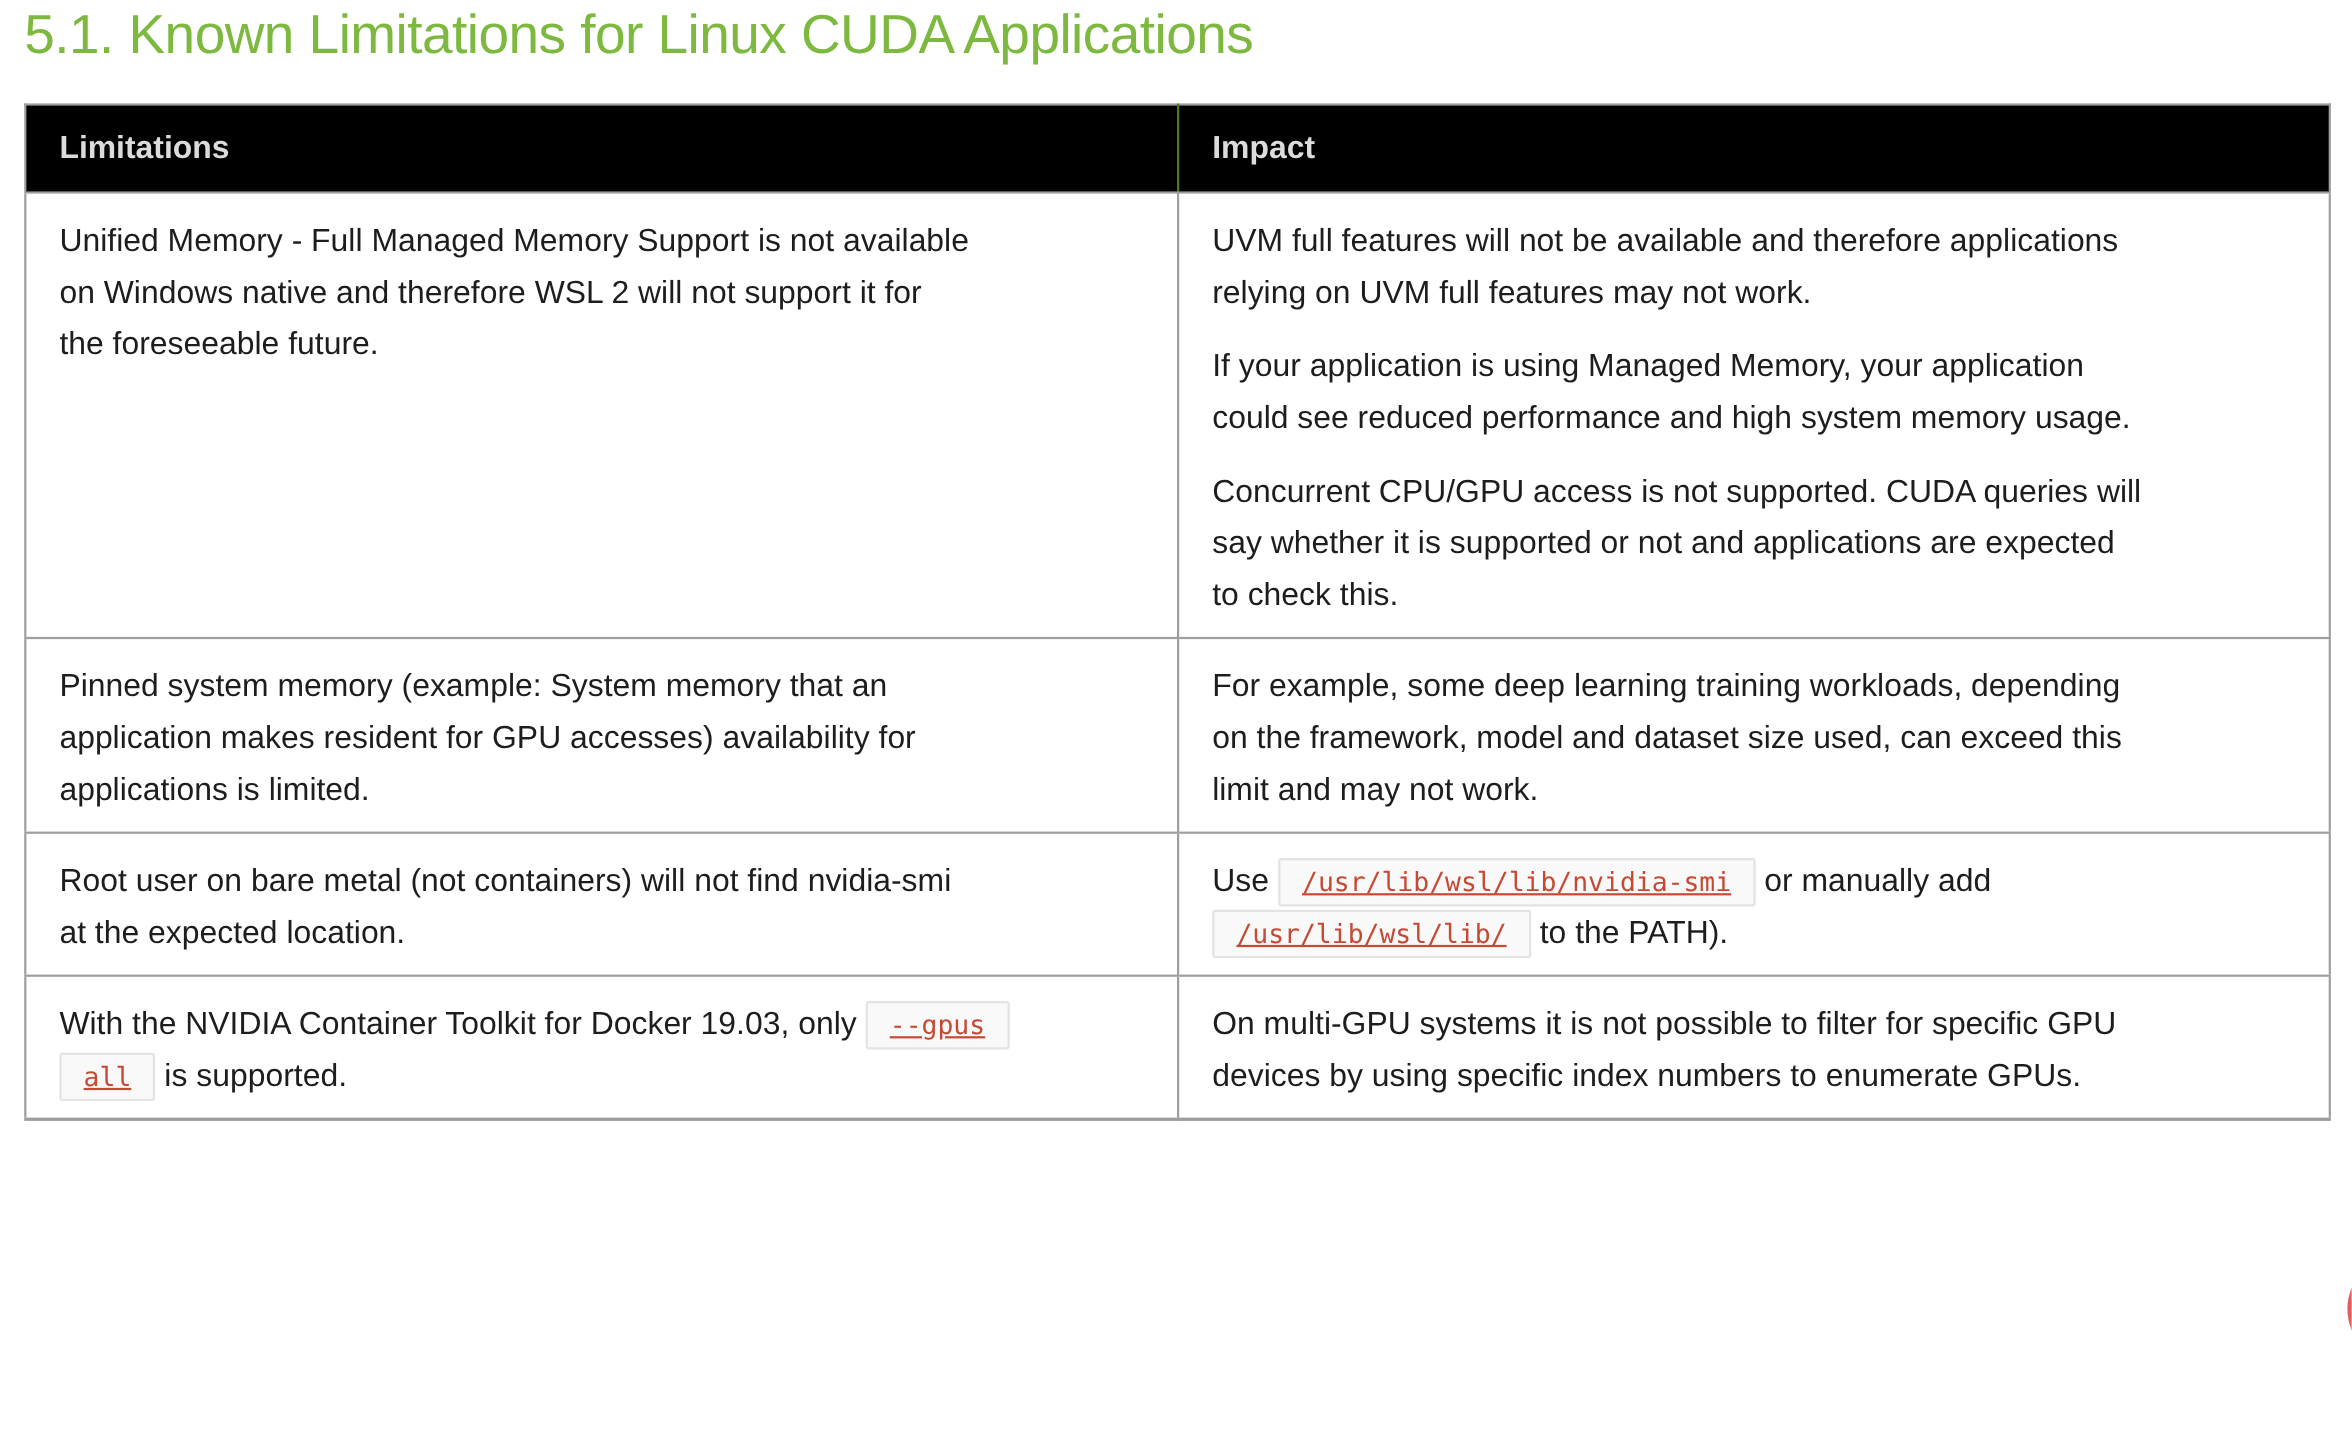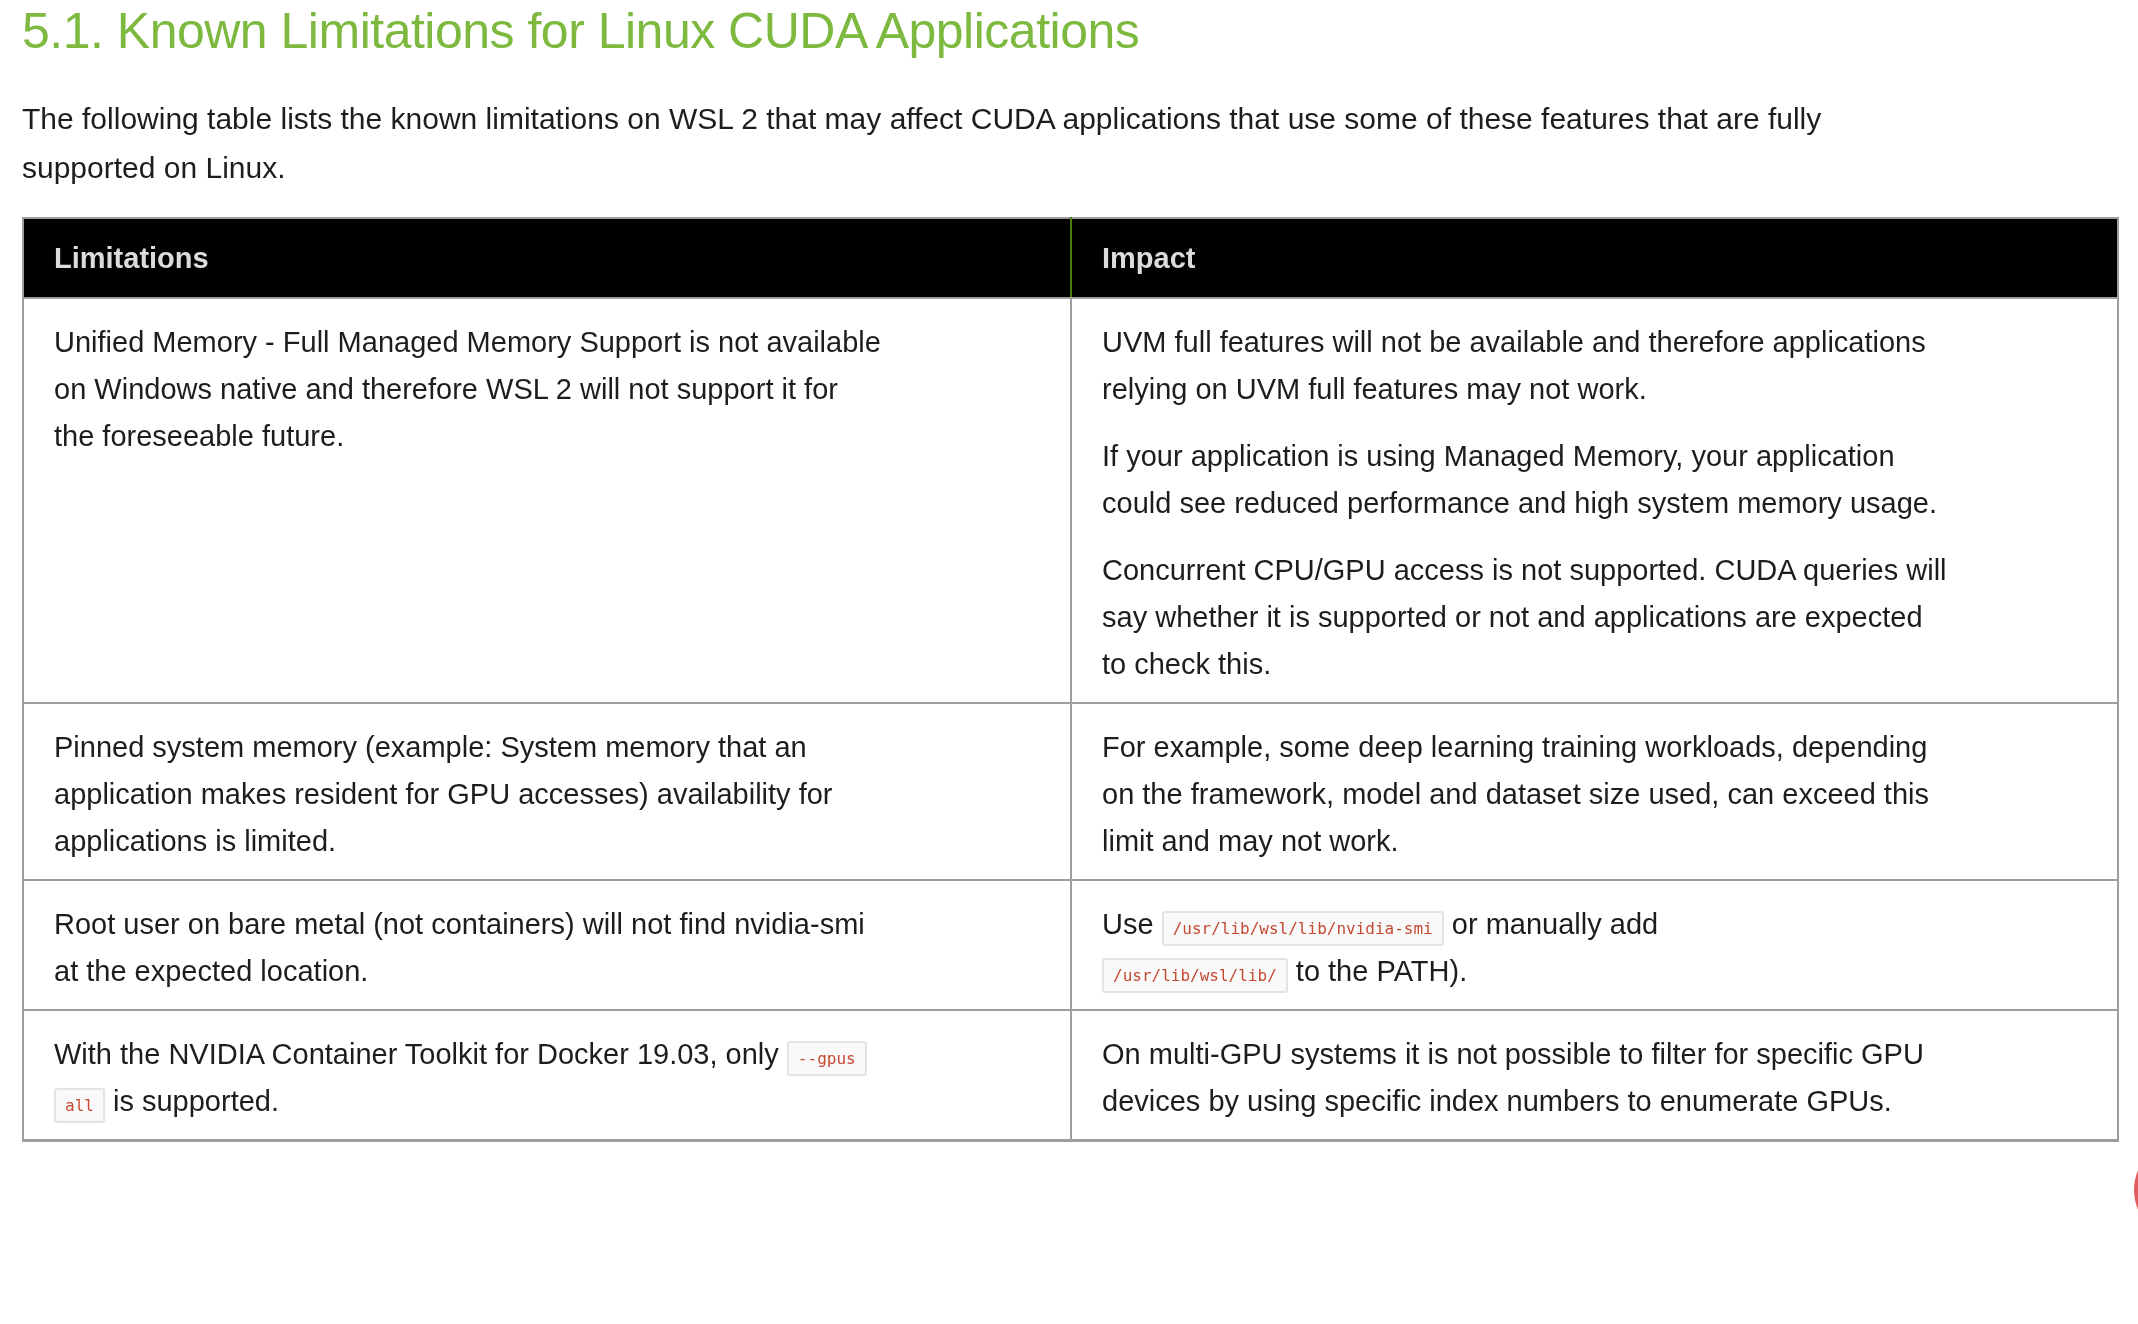--- a/index.html
+++ b/index.html
@@ -53,46 +53,46 @@
     line-height: 47px;
     padding: 20px 26px 14px 30px;
     border-top: 2px solid var(--border-gray, #9e9e9e);
     color: var(--text-dark, #1d1d1d);
   }
   td:first-child { border-right: 2px solid var(--border-gray, #9e9e9e); }
   td p { margin: 0; }
   td p + p { margin-top: 20px; }
   code.chip {
     font-family: "DejaVu Sans Mono", monospace;
-    font-size: 16px;
+    font-size: 24px;
     line-height: 1;
     color: var(--code-red, #c64a33);
     background: var(--code-bg, #f9f9f9);
     border: 2px solid var(--code-border, #e3e3e3);
     border-radius: 3px;
-    padding: 6px 9px;
+    padding: 6px 20px;
     white-space: nowrap;
+    text-decoration: underline;
   }
   .feedback-circle {
     position: absolute;
     left: 2134px;
     top: 1140px;
     width: 100px;
     height: 100px;
     border-radius: 50%;
     background: var(--feedback-red, #e25d5d);
     cursor: pointer;
   }
 </style>
 </head>
 <body>
 
 <div class="page">
   <h2 class="heading">5.1. Known Limitations for Linux CUDA Applications</h2>
-  <p class="intro">The following table lists the known limitations on WSL 2 that may affect CUDA applications that use some of these features that are fully<br>supported on Linux.</p>
 
   <table class="limits">
     <colgroup>
       <col style="width:1048px">
       <col>
     </colgroup>
     <thead>
       <tr>
         <th>Limitations</th>
         <th>Impact</th>

